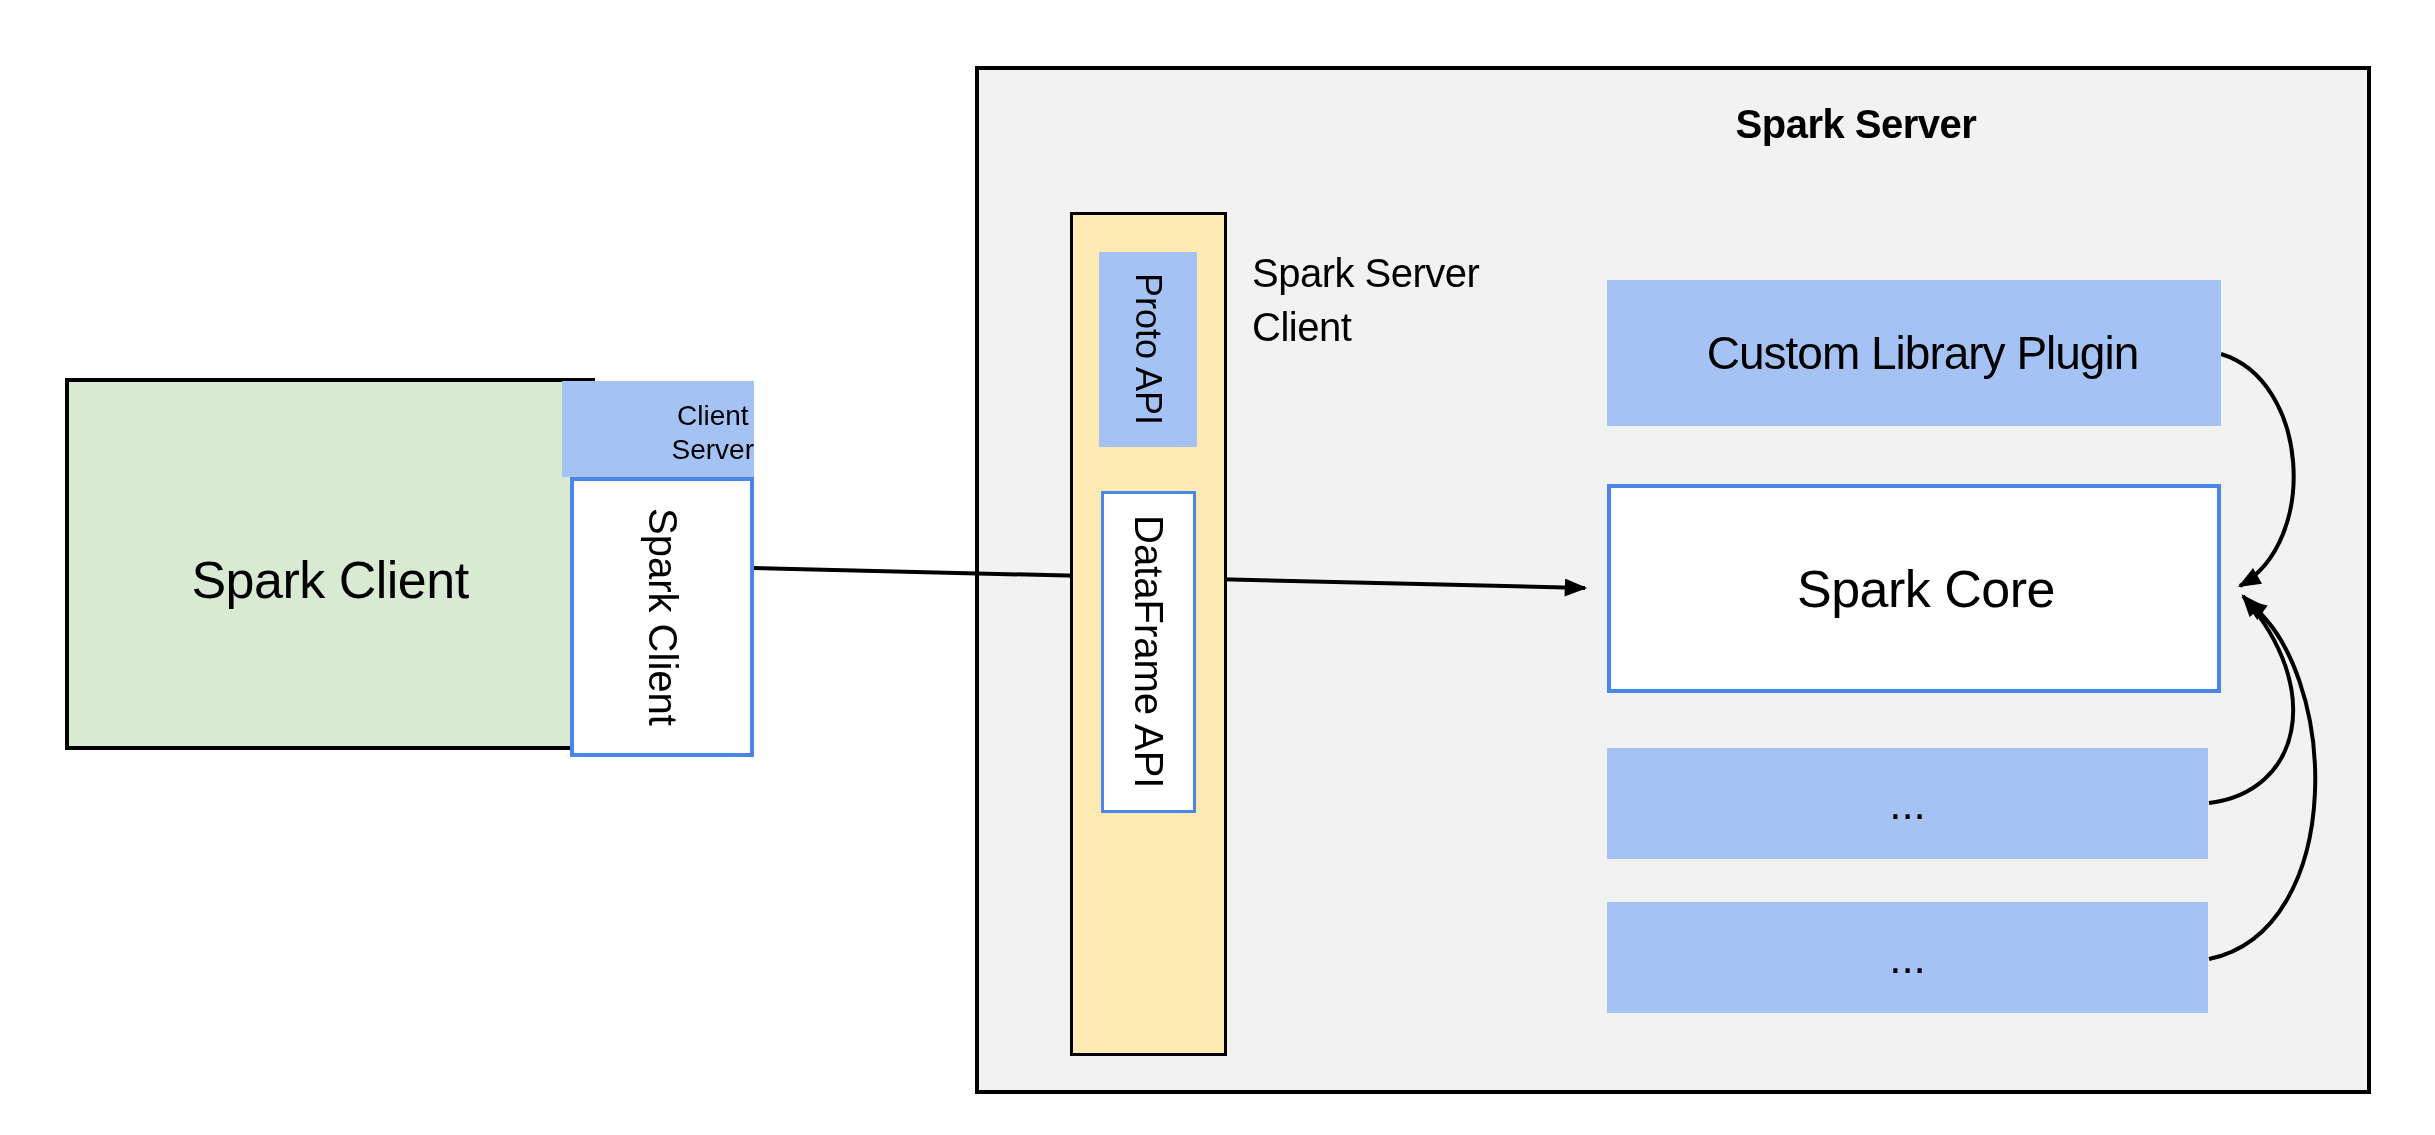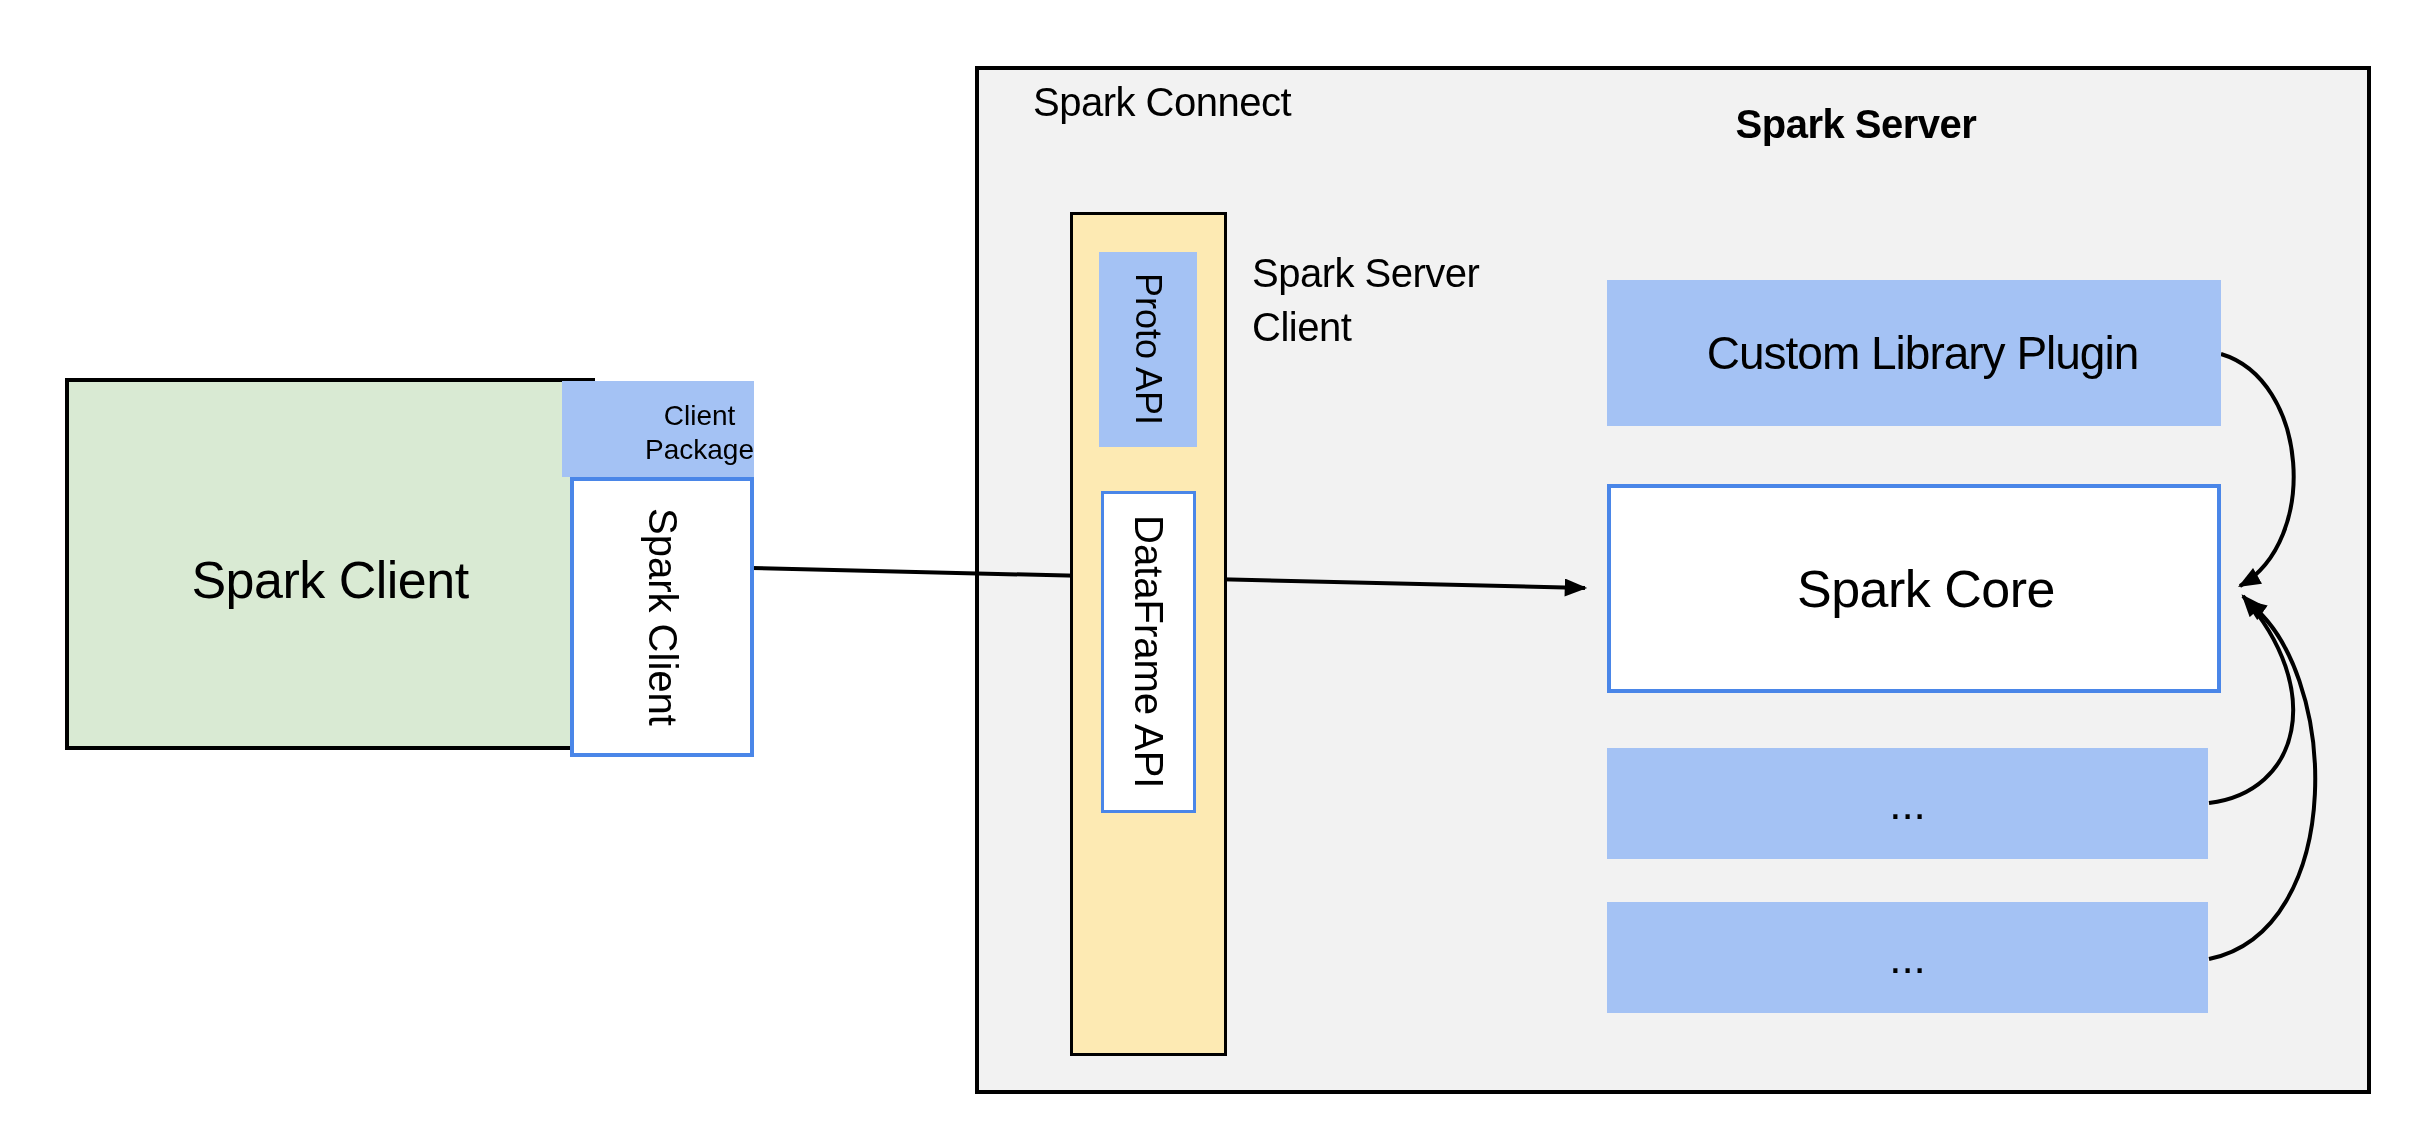--- a/index.html
+++ b/index.html
@@ -59,40 +59,39 @@
         <path d="M0,0 L10,4 L0,8 Z" fill="#000"></path>
       </marker>
     </defs>
     <line x1="752" y1="568" x2="1585" y2="588" stroke="#000" stroke-width="4" marker-end="url(#ah)"></line>
     <path d="M 2221 354 C 2308 380, 2320 540, 2240 586" fill="none" stroke="#000" stroke-width="4" marker-end="url(#ah)"></path>
     <path d="M 2209 803 C 2300 792, 2326 690, 2243 596" fill="none" stroke="#000" stroke-width="4" marker-end="url(#ah)"></path>
     <path d="M 2209 959 C 2348 930, 2340 668, 2246 601" fill="none" stroke="#000" stroke-width="4" marker-end="url(#ah)"></path>
   </svg>
 
   <div id="connect-title" class="abs">
-    <div>Spark Connect</div>
   </div>
 
   <div id="server-title" class="abs">Spark Server</div>
 
   <div id="server-library-label" class="abs">
     <div>Spark Server</div>
     <div>Client</div>
   </div>
 
   <div id="client-app-box" class="abs center">
     <div>
       <div>Spark Client</div>
     </div>
   </div>
 
   <div id="client-package-box" class="abs center">
     <div>
       <div>Client</div>
-      <div>Package</div>
+      <div>Server</div>
     </div>
   </div>
 
   <div id="spark-client-box" class="abs center">
     <span class="vtext">Spark Client</span>
   </div>
 
   <div id="connect-column" class="abs"></div>
 
   <div id="proto-api-box" class="abs center">

